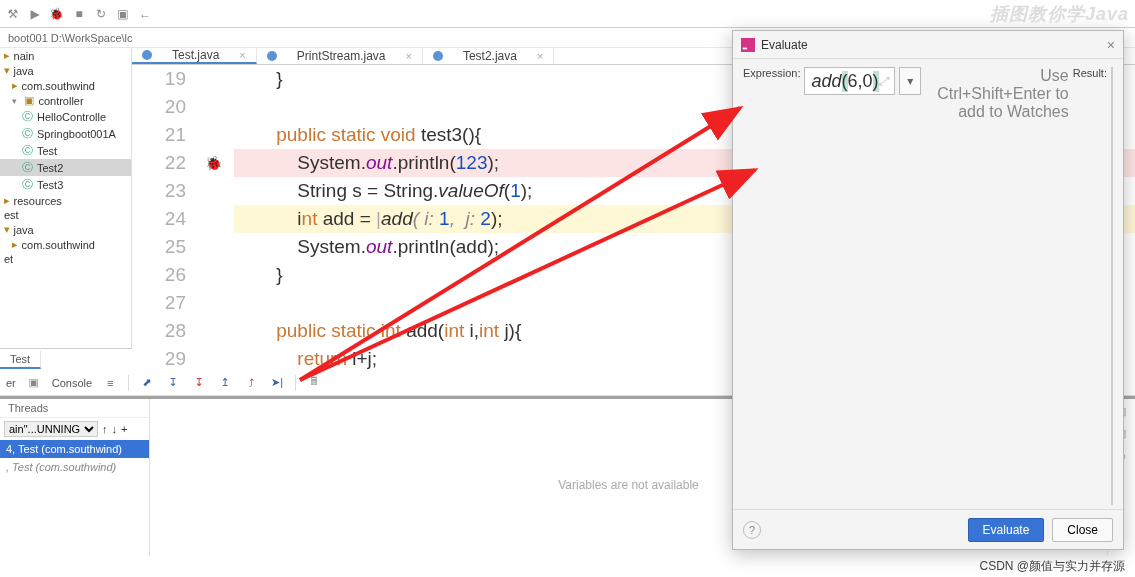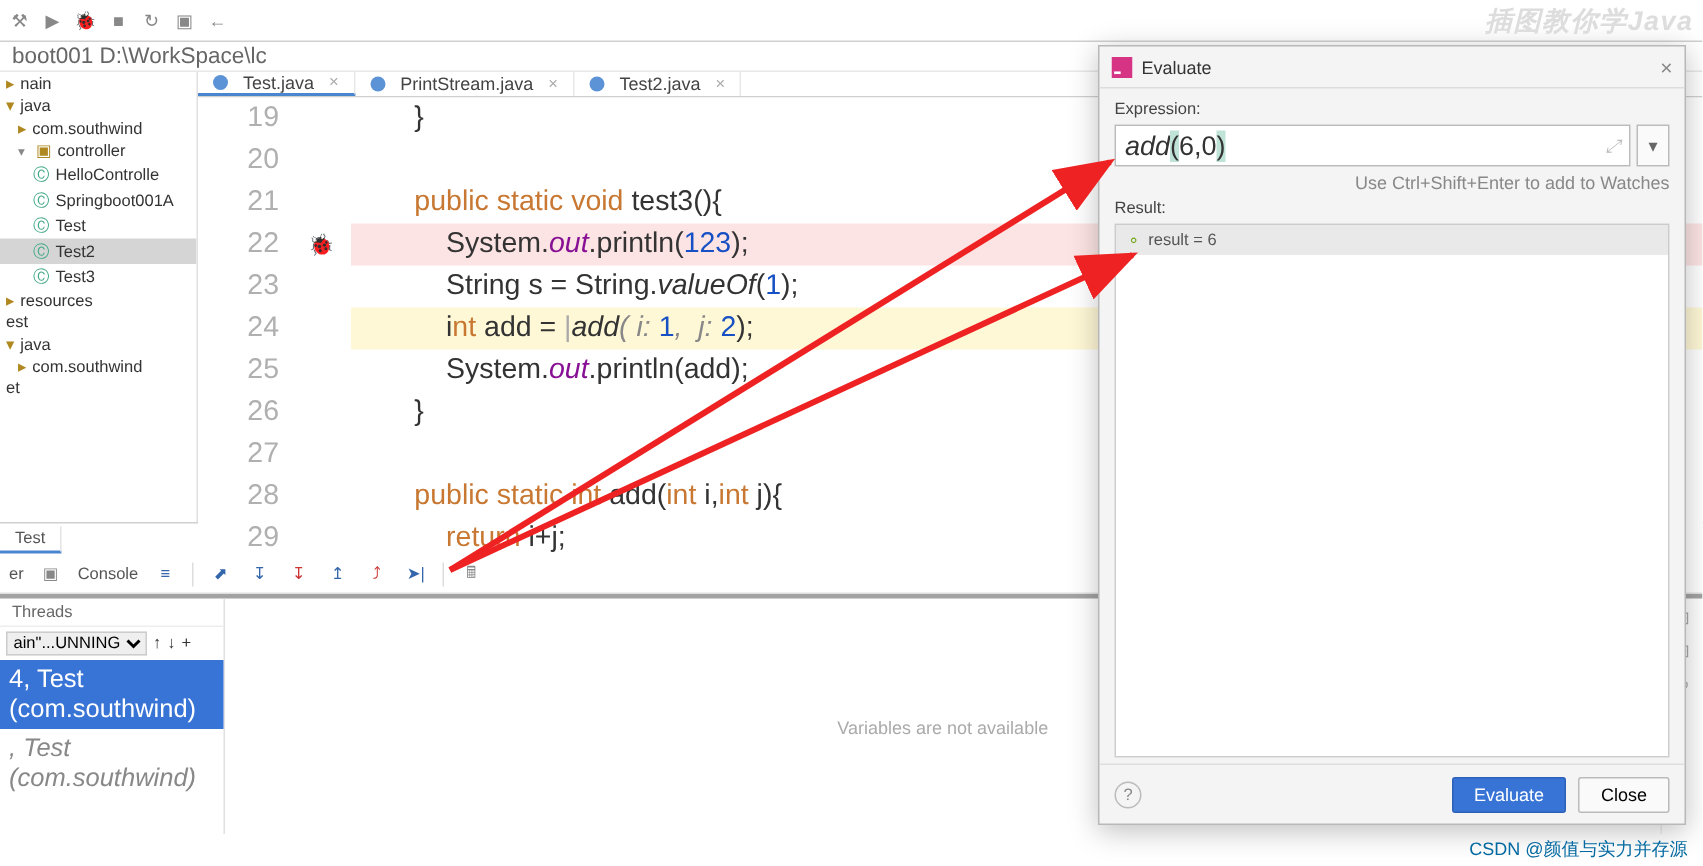--- a/index.html
+++ b/index.html
@@ -2,36 +2,36 @@
 <html><head>
 <meta charset="utf-8">
 <style>
   * { box-sizing: border-box; margin: 0; padding: 0; font-family: "Segoe UI", Arial, sans-serif; }
   html, body { width: 1135px; height: 577px; overflow: hidden; background: #fff; color: #333; font-size: 12px; }
   .root { position: relative; width: 1135px; height: 577px; }
 
   .toolbar { height: 28px; border-bottom: 1px solid #d0d0d0; display: flex; align-items: center; padding: 0 6px; gap: 8px; color: #666; }
   .toolbar .tb-icon { width: 14px; height: 14px; display:inline-flex; align-items:center; justify-content:center; color:#888; }
 
-  .breadcrumb { height: 20px; display:flex; align-items:center; padding: 0 8px; font-size: 15px; color:#666; border-bottom:1px solid #e8e8e8; }
+  .breadcrumb { height: 20px; display:flex; align-items:center; padding: 0 8px; font-size: 11px; color:#666; border-bottom:1px solid #e8e8e8; }
 
   .main { display:flex; height: 300px; }
 
   .sidebar { width: 132px; border-right: 1px solid #e0e0e0; overflow:hidden; font-size: 11px; }
   .sidebar .item { padding: 1px 4px; display:flex; align-items:center; gap:4px; white-space:nowrap; }
   .sidebar .item.sel { background:#d5d5d5; }
   .sidebar .folder { color:#b08820; }
   .sidebar .file-j { color:#4a8; }
   .sidebar .caret { color:#888; font-size:9px; width:8px; display:inline-block; }
   .sidebar .indent1 { padding-left: 12px; }
   .sidebar .indent2 { padding-left: 22px; }
 
   .editor-area { flex:1; display:flex; flex-direction:column; }
   .tabs { height: 28px; display:flex; align-items:stretch; border-bottom:1px solid #d0d0d0; }
-  .tab { display:flex; align-items:center; padding:0 10px; gap:10px; font-size:12px; color:#444; border-right:1px solid #e8e8e8; }
+  .tab { display:flex; align-items:center; padding:0 10px; gap:20px; font-size:12px; color:#444; border-right:1px solid #e8e8e8; }
   .tab.active { border-bottom:2px solid #4a86cf; background:#fff; }
   .tab .dot { width:10px;height:10px;border-radius:50%; background:#5b93d6; display:inline-block; }
   .tab .x { color:#aaa; font-size:11px; }
 
   .codewrap { flex:1; display:flex; background:#fff; font-family: "JetBrains Mono","Consolas",monospace; font-size:19px; }
   .gutter { width:62px; text-align:right; padding-right:8px; color:#b0b0b0; user-select:none; }
   .gutter div { height:28px; line-height:28px; }
   .gutcol2 { width:40px; }
   .gutcol2 div { height:28px; display:flex; align-items:center; justify-content:center; }
   .code { flex:1; }
@@ -52,53 +52,53 @@
   .dbgbar { height:26px; border-bottom:1px solid #e0e0e0; display:flex; align-items:center; gap:10px; padding:0 6px; font-size:11px; color:#555; }
   .dbgbar .ico { width:16px; height:16px; display:inline-flex; align-items:center; justify-content:center; color:#4a8; }
   .dbgbar .ico.red { color:#c33; }
   .dbgbar .ico.blue { color:#36a; }
   .dbgbar .ico.gray { color:#888; }
   .dbgbar .sep { width:1px; height:16px; background:#ddd; }
 
   .dbgpanels { display:flex; height:160px; border-top:3px solid #a3a3a3; }
   .threads { width:150px; border-right:1px solid #e0e0e0; }
   .threads .hdr, .vars .hdr { font-size:11px; color:#666; padding:3px 8px; border-bottom:1px solid #eee; }
-  .threads .row { font-size:17px; padding:3px 6px; display:flex; align-items:center; gap:4px; }
+  .threads .row { font-size:11px; padding:3px 6px; display:flex; align-items:center; gap:4px; }
   .threads .row.sel { background:#3874d6; color:#fff; }
   .threads .row.sel2 { color:#888; font-style:italic; }
   .vars { flex:1; position:relative; }
   .vars .placeholder { position:absolute; top:55%; left:50%; transform:translate(-50%,-50%); color:#aaa; font-size:12px; }
   .sidecol { width:28px; border-left:1px solid #eee; display:flex; flex-direction:column; align-items:center; gap:8px; padding-top:6px; color:#aaa; }
 
   .threads-tool { display:flex; align-items:center; gap:4px; padding:3px 4px; font-size:11px; }
   .threads-tool select { font-size:11px; border:1px solid #ccc; }
 
   
   .dialog { position:absolute; left:732px; top:30px; width:392px; height:520px; background:#f4f4f4; border:1px solid #b8b8b8; box-shadow:0 4px 18px rgba(0,0,0,0.25); display:flex; flex-direction:column; }
   .dlg-title { height:28px; display:flex; align-items:center; padding:0 8px; font-size:12px; color:#333; border-bottom:1px solid #ddd; }
   .dlg-title .ij { width:14px; height:14px; margin-right:6px; }
   .dlg-close { margin-left:auto; color:#888; font-size:14px; cursor:default; }
-  .dlg-body { padding:8px 10px 4px 10px; display:flex; flex-direction:column; gap:4px; flex:1; }
+  .dlg-body { padding:8px 10px 4px 10px; display:flex; flex-direction:row; gap:4px; flex:1; }
   .dlg-label { font-size:11px; color:#444; }
   .expr-row { display:flex; gap:4px; }
   .expr-input { flex:1; border:1px solid #bbb; background:#fff; height:28px; padding:0 6px; font-family:"JetBrains Mono",monospace; font-size:18px; color:#333; font-style:italic; display:flex; align-items:center; }
   .expr-input .paren { background:#bfe3d6; font-style:normal; }
   .expr-drop { width:22px; height:28px; border:1px solid #bbb; background:#fafafa; display:flex; align-items:center; justify-content:center; color:#666; }
-  .hint { text-align:right; font-size:12px; color:#888; }
+  .hint { text-align:right; font-size:16px; color:#888; }
   .res-box { flex:1; background:#fff; border:1px solid #ccc; overflow:auto; }
   .res-row { font-size:11px; padding:3px 8px; background:#e9e9e9; color:#555; display:flex; align-items:center; gap:6px; }
   .res-row .eq { color:#7a2; font-size:12px; }
   .dlg-foot { height:40px; display:flex; align-items:center; padding:0 10px; gap:8px; border-top:1px solid #ddd; }
   .help { width:18px;height:18px;border:1px solid #bbb; border-radius:50%; display:flex;align-items:center;justify-content:center; color:#888; font-size:11px; }
   .btn { height:24px; padding:0 14px; border:1px solid #bbb; background:#fafafa; font-size:12px; border-radius:2px; }
   .btn.primary { background:#3874d6; color:#fff; border-color:#2d61b8; }
   .spacer { flex:1; }
 
   .watermark { position:absolute; right:6px; top:2px; color:#ddd; font-size:18px; font-weight:bold; font-style:italic; letter-spacing:1px; pointer-events:none; }
-  .csdn { position:absolute; right:10px; bottom:2px; color:#0369a1; font-size:12px;margin-top:13px; }
+  .csdn { position:absolute; right:10px; bottom:2px; color:#404040; font-size:12px;margin-top:13px; }
 
   svg.arrow { position:absolute; pointer-events:none; }
 </style>
 </head>
 <body>
 
 <div class="root">
 
   <div class="toolbar">
     <span class="tb-icon">⚒</span>

